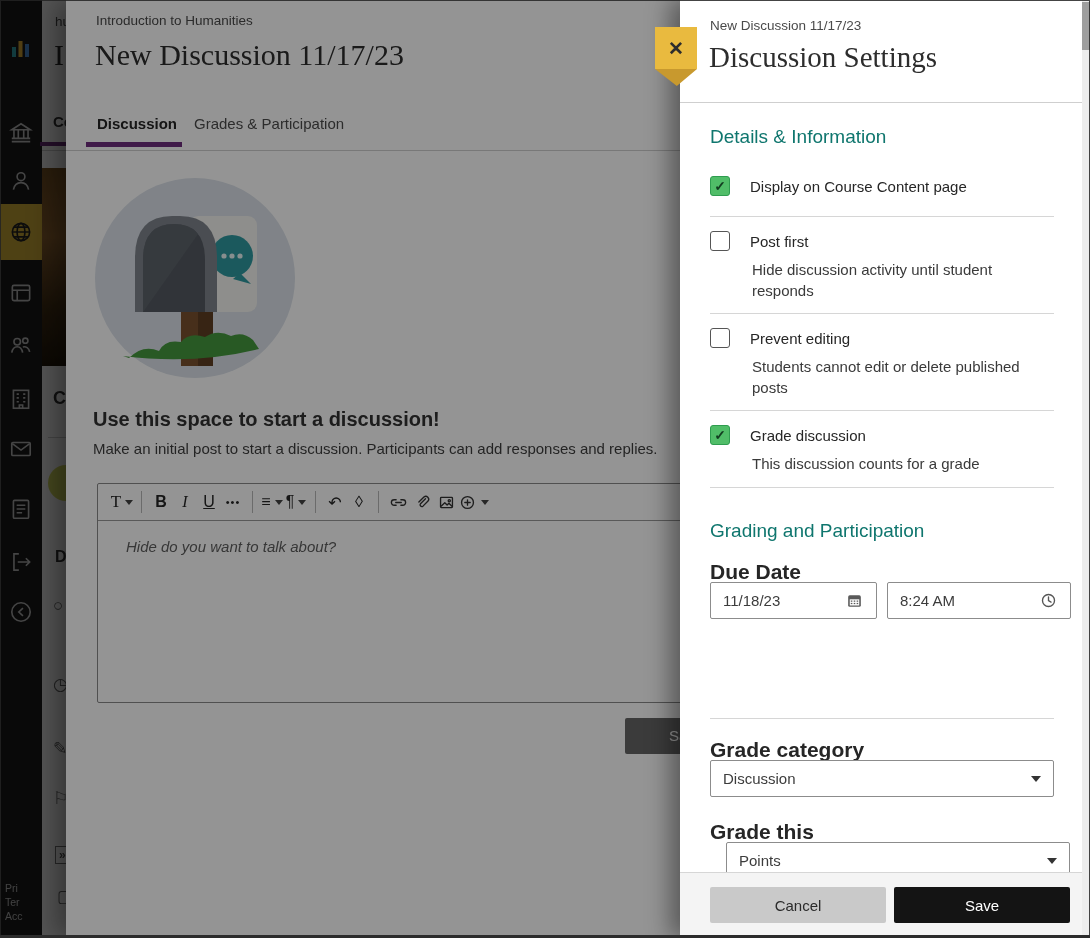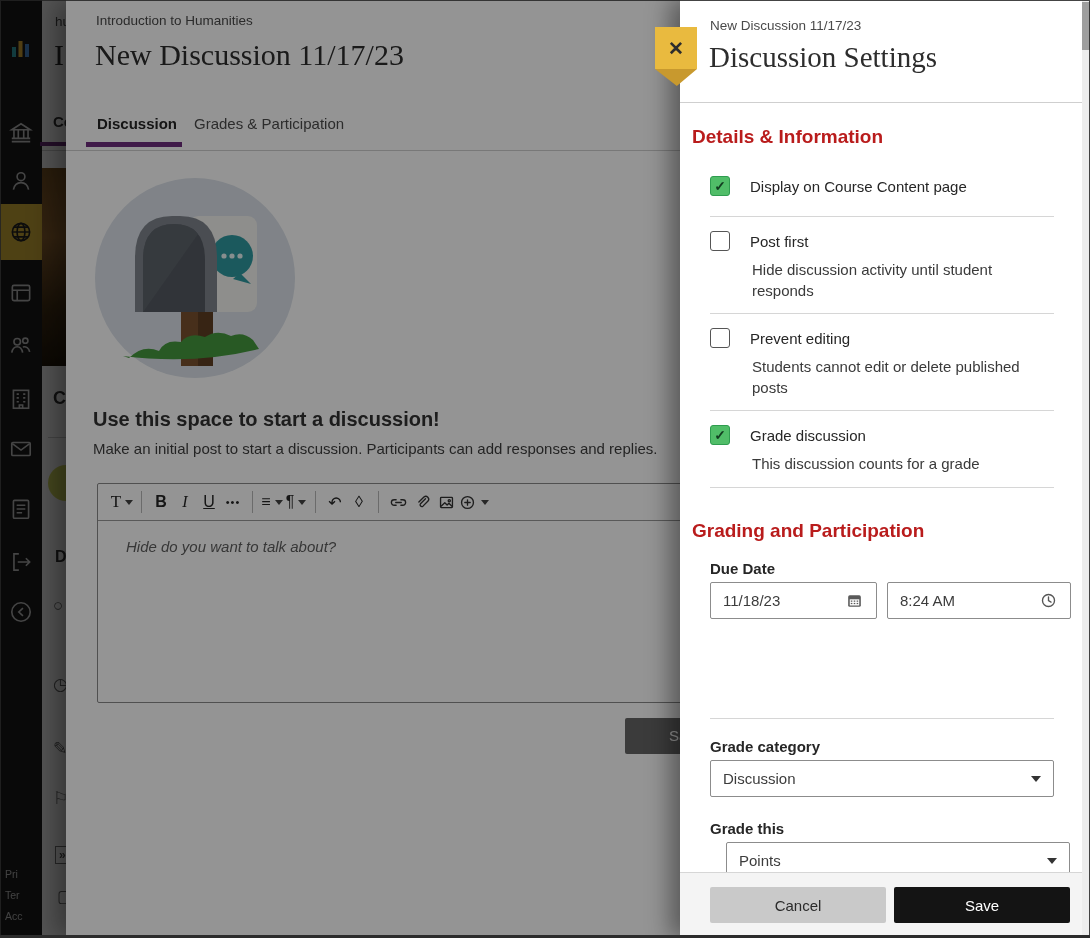--- a/index.html
+++ b/index.html
@@ -9,21 +9,21 @@
     background:#fff; font-family:"Liberation Sans", sans-serif; margin:0 auto;
   }
   
   .course-page { position:absolute; inset:0; background:#fff; z-index:1; }
   .sidebar { position:absolute; left:0; top:0; width:42px; height:938px; background:#1e1e1e; }
   .sb-ic { position:absolute; left:8px; width:26px; height:26px; color:#cfcfcf; }
   .sb-ic svg { width:26px; height:26px; stroke:#cfcfcf; fill:none; stroke-width:1.5; }
   .sb-active { position:absolute; left:0; top:204px; width:42px; height:56px; background:#e8c13e; }
   .sb-active svg { stroke:#262626; }
   .sb-links { position:absolute; left:5px; bottom:16px; }
-  .sb-link { font-size:10.5px; color:#c4c4c4; margin-top:9px; width:34px; overflow:hidden; white-space:nowrap; }
+  .sb-link { font-size:10.5px; color:#c4c4c4; margin-top:2px; width:34px; overflow:hidden; white-space:nowrap; }
   .course-content { position:absolute; left:42px; top:0; width:638px; height:938px; background:#fff; }
   .cc-crumb { position:absolute; left:13px; top:14px; font-size:13.5px; color:#4d4d4d; }
   .cc-title { position:absolute; left:12px; top:38px; font-family:"Liberation Serif", serif; font-size:30px; color:#2d2d2d; }
   .cc-tab { position:absolute; left:11px; top:113px; font-size:15px; font-weight:700; color:#333; }
   .cc-underline { position:absolute; left:-2px; top:142px; width:26px; height:4px; background:#6e2e7e; }
   .cc-tabline { position:absolute; left:0; top:150px; width:638px; height:1px; background:#cfcfcf; }
   .cc-banner { position:absolute; left:0; top:168px; width:420px; height:198px;
                background:linear-gradient(180deg,#7c5524 0%, #9a6a33 35%, #4a3417 70%, #241a0c 100%); }
   .cc-h { position:absolute; left:11px; top:388px; font-size:18px; font-weight:700; color:#333; }
   .cc-hr { position:absolute; left:6px; top:437px; width:62px; height:1px; background:#cfcfcf; }
@@ -65,30 +65,30 @@
   
   .settings { position:absolute; left:680px; top:0; width:410px; height:938px; background:#fff; z-index:30;
               box-shadow:-10px 0 22px rgba(0,0,0,0.4); }
   .sp-close { position:absolute; left:-25px; top:27px; width:42px; height:42px; background:#e9ba3f;
               display:flex; align-items:center; justify-content:center; font-size:19px; font-weight:700; color:#2d2d2d; cursor:pointer; }
   .sp-close-tail { position:absolute; left:-25px; top:69px; width:42px; height:17px; background:#c8992e;
                    clip-path:polygon(0 0, 100% 0, 52% 100%); }
   .sp-context { position:absolute; left:30px; top:18px; font-size:13.5px; color:#4a4a4a; }
   .sp-title { position:absolute; left:29px; top:41px; font-family:"Liberation Serif", serif; font-size:29px; color:#2d2d2d; }
   .sp-hr0 { position:absolute; left:0; top:102px; width:410px; height:1px; background:#cfcfcf; }
-  .sp-sec { position:absolute; left:12px; font-size:19px; font-weight:700; color:#b91c1c; }
+  .sp-sec { position:absolute; left:30px; font-size:19px; font-weight:400; color:#0f766e; }
   .opt { position:absolute; left:30px; width:348px; }
   .opt-head { display:flex; align-items:center; gap:20px; }
   .cb { width:20px; height:20px; border:1px solid #555; border-radius:3px; background:#fff; flex:0 0 20px;
         display:flex; align-items:center; justify-content:center; font-size:14px; font-weight:700; color:transparent; cursor:pointer; }
   .cb.on { background:#50bd68; border-color:#2f9c4f; color:#123d20; }
   .opt-label { font-size:15px; color:#262626; }
   .opt-desc { margin:8px 0 0 42px; width:300px; font-size:15px; line-height:21px; color:#3a3a3a; }
   .sp-hr { position:absolute; left:30px; width:344px; height:1px; background:#d6d6d6; }
-  .fld-label { position:absolute; left:30px; font-size:15px; font-weight:700; color:#262626; }
+  .fld-label { position:absolute; left:30px; font-size:21px; font-weight:700; color:#262626; }
   .field { position:absolute; height:37px; border:1px solid #8c8c8c; border-radius:2px; background:#fff;
            display:flex; align-items:center; padding:0 12px; font-size:15px; color:#3c3c3c; cursor:text; }
   .field svg { margin-left:auto; width:19px; height:19px; }
   .sel-caret { margin-left:auto; width:0; height:0; border-left:5px solid transparent; border-right:5px solid transparent; border-top:6px solid #333; }
   .sp-footer { position:absolute; left:0; top:872px; width:410px; height:66px; background:#f4f4f4; border-top:1px solid #d6d6d6; }
   .btn { position:absolute; top:14px; width:176px; height:36px; border:none; border-radius:2px; font-size:15px;
          font-family:"Liberation Sans", sans-serif; cursor:pointer; }
   .btn-cancel { left:30px; background:#c9c9c9; color:#2b2b2b; }
   .btn-save { left:214px; background:#141414; color:#fff; }
   .sp-scroll { position:absolute; right:0; top:0; width:8px; height:938px; background:#ededed; }

